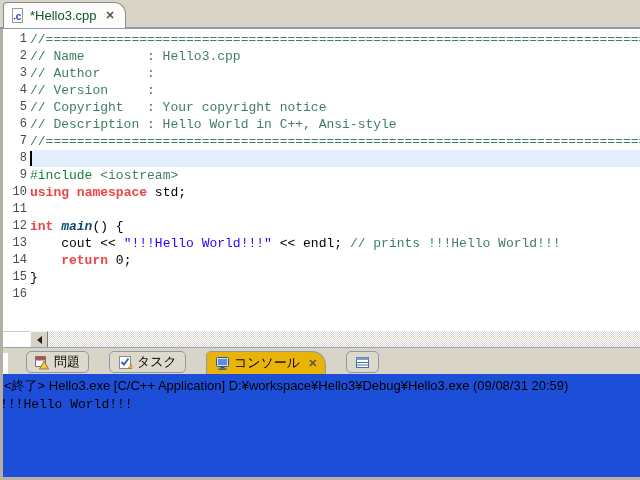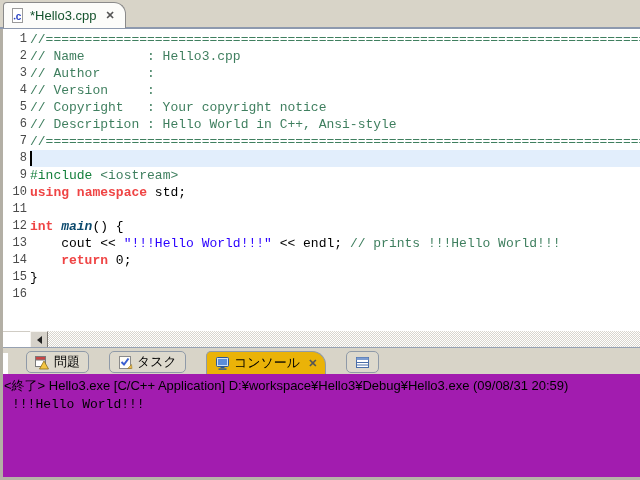--- a/index.html
+++ b/index.html
@@ -51,23 +51,23 @@
   .sash{position:absolute;top:347px;left:0;right:0;height:5px;background:#d8d4c8;
         border-top:1px solid #96a1b2;}
   .bottom-tabbar{position:absolute;top:352px;left:0;right:0;height:22px;background:#d8d4c8;
                  display:flex;align-items:flex-end;gap:20px;padding-left:18px;margin-left:8px;}
   .btab{height:20px;display:flex;align-items:center;gap:4px;padding:0 8px;font-size:13px;
         border:1px solid #8f9aa8;border-radius:5px;background:#ddd9cd;margin-bottom:1px;}
   .btab.active{background:#eab308;height:22px;border-radius:5px 14px 0 0;border-bottom:none;margin-bottom:0;}
   .btab .icon{display:inline-flex;width:15px;height:15px;}
 
   
-  .console{position:absolute;top:374px;left:0;bottom:0;right:0;background:#a21caf;}
+  .console{position:absolute;top:374px;left:0;bottom:0;right:0;background:#1d4ed8;}
   .console-status{padding:3px 4px 0 4px;font-size:13px;color:#000;white-space:pre;overflow:hidden;}
-  .console-output{padding:2px 12px;font-family:"Liberation Mono","DejaVu Sans Mono",monospace;
+  .console-output{padding:2px 0;font-family:"Liberation Mono","DejaVu Sans Mono",monospace;
                   font-size:13px;color:#000;white-space:pre;}
 
   .win-left-border{position:absolute;left:0;top:29px;bottom:0;width:3px;background:#b3afa5;}
   .win-bottom-border{position:absolute;left:0;right:0;bottom:0;height:3px;background:#b6b2a8;}
   .icon svg{display:block;}
 </style>
 </head>
 <body>
 
 <div class="window">

